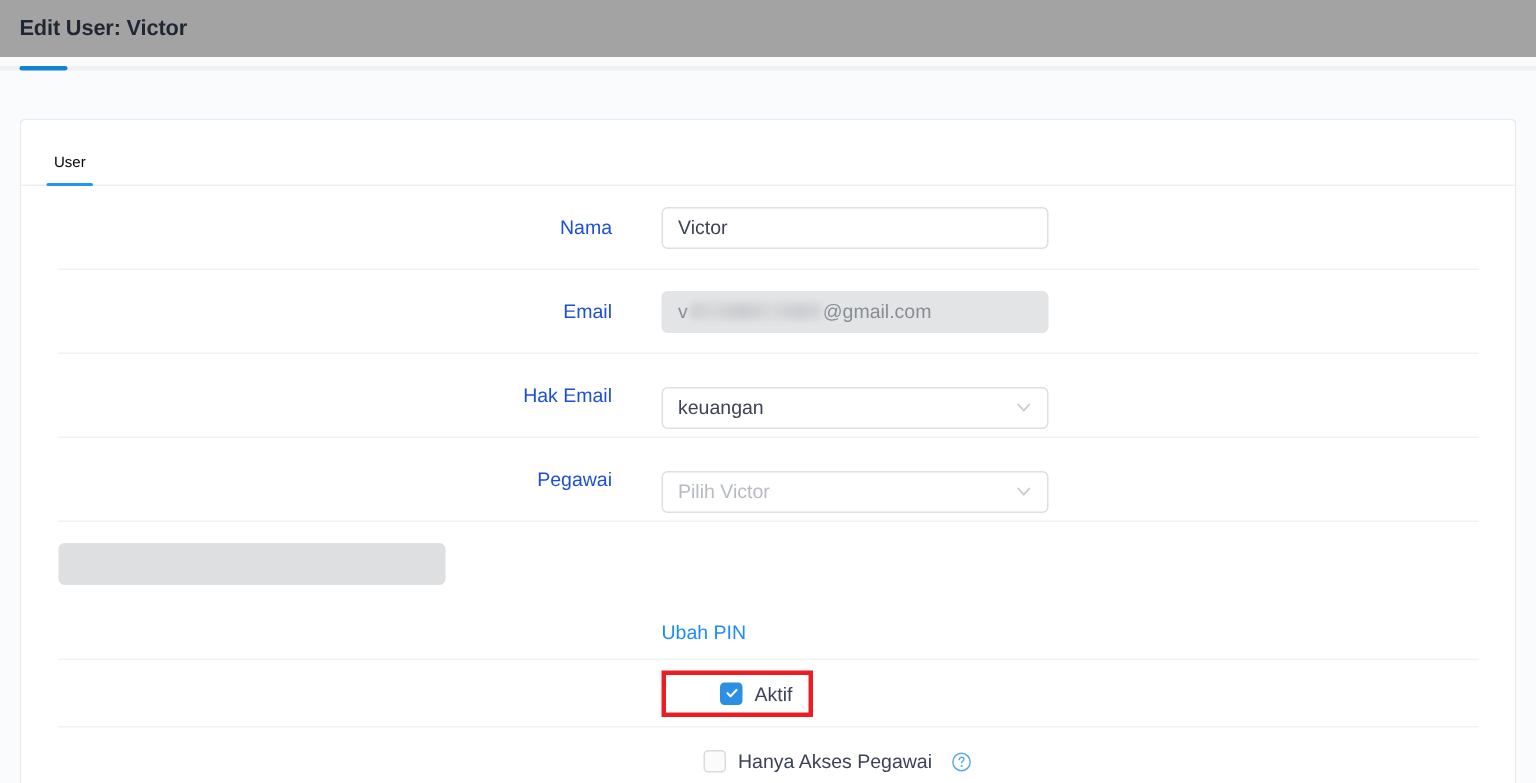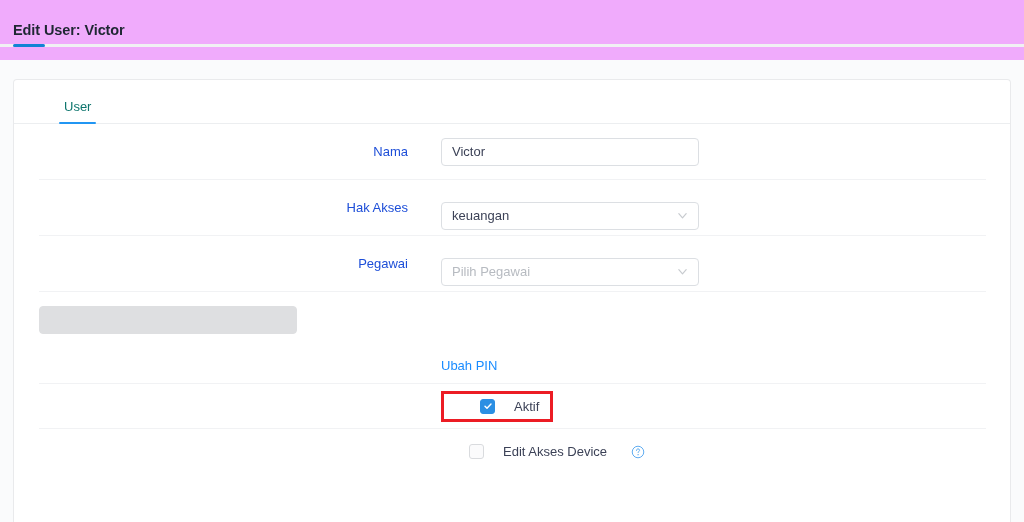--- a/index.html
+++ b/index.html
@@ -12,22 +12,22 @@
     height: 522px;
     background: #fafbfc;
     font-family: "Liberation Sans", sans-serif;
     font-size: 13px;
     color: #3c4257;
     overflow: hidden;
   }
 
   
   .page-header {
-    height: 60px;
-    background: #f0abfc;
+    height: 38px;
+    background: #a3a3a3;
     display: flex;
     align-items: center;
     padding-left: 13px;
     position: relative;
   }
   .page-title {
     font-size: 14.5px;
     font-weight: bold;
     color: #1f2733;
     letter-spacing: -0.1px;
@@ -67,26 +67,25 @@
 
   
   .tabs {
     height: 44px;
     display: flex;
     align-items: flex-end;
     padding-left: 17px;
     border-bottom: 1px solid #eceef0;
   }
   .tab {
-    font-size: 13px;
-    color: #0f766e;
+    font-size: 10px;
+    color: #000000;
     padding: 0 5px 9px 5px;
     position: relative;
     cursor: pointer;
-    margin-left: 28px;
   }
   .tab.active::after {
     content: "";
     position: absolute;
     left: 0;
     right: 0;
     bottom: -1px;
     height: 2.5px;
     background: #2196f3;
     border-radius: 2px;
@@ -187,21 +186,21 @@
     font-size: 13px;
     font-weight: normal;
     text-decoration: none;
     cursor: pointer;
   }
 
   
   .chk-wrap {
     display: flex;
     align-items: center;
-    gap: 19px;
+    gap: 8px;
     padding-left: 28px;
   }
   .chk {
     width: 15px;
     height: 15px;
     border-radius: 3px;
     flex: 0 0 auto;
     display: flex;
     align-items: center;
     justify-content: center;
@@ -248,38 +247,50 @@
 
   <div class="form-body">
 
     <div class="row">
       <div class="label">Nama</div>
       <div class="control">
         <div class="text-input">Victor</div>
       </div>
     </div>
 
-
     <div class="row">
-      <div class="label">Hak Akses</div>
+      <div class="label">Email</div>
+      <div class="control">
+        <div class="text-input disabled">
+          <span class="email-value">
+            <span>v</span>
+            <span class="redact"></span>
+            <span>@gmail.com</span>
+          </span>
+        </div>
+      </div>
+    </div>
+
+    <div class="row">
+      <div class="label">Hak Email</div>
       <div class="control">
         <div class="select-box">
           <span>keuangan</span>
           <svg class="chev" viewBox="0 0 12 12">
             <path d="M2 4 L6 8.5 L10 4" fill="none" stroke="#9aa0a8" stroke-width="1.3" stroke-linecap="round" stroke-linejoin="round"></path>
           </svg>
         </div>
       </div>
     </div>
 
     <div class="row">
       <div class="label">Pegawai</div>
       <div class="control">
         <div class="select-box placeholder">
-          <span>Pilih Pegawai</span>
+          <span>Pilih Victor</span>
           <svg class="chev" viewBox="0 0 12 12">
             <path d="M2 4 L6 8.5 L10 4" fill="none" stroke="#9aa0a8" stroke-width="1.3" stroke-linecap="round" stroke-linejoin="round"></path>
           </svg>
         </div>
       </div>
     </div>
 
     <div class="row no-border">
       <div class="control">
         <div class="text-input empty-disabled"></div>
@@ -305,21 +316,21 @@
           </div>
         </div>
       </div>
     </div>
 
     <div class="row check no-border">
       <div class="link-spacer"></div>
       <div class="control">
         <div class="chk-wrap">
           <span class="chk off"></span>
-          <span class="chk-label">Edit Akses Device</span>
+          <span class="chk-label">Hanya Akses Pegawai</span>
           <svg class="help-icon" viewBox="0 0 16 16">
             <circle cx="8" cy="8" r="6.6" fill="none" stroke="#5aa9ef" stroke-width="1.1"></circle>
             <path d="M6.3 6.2 C6.3 4.9 7.3 4.4 8.1 4.4 C9.1 4.4 9.8 5.1 9.8 6 C9.8 7.2 8.1 7.3 8.1 8.6" fill="none" stroke="#5aa9ef" stroke-width="1.1" stroke-linecap="round"></path>
             <circle cx="8.1" cy="11" r="0.8" fill="#5aa9ef"></circle>
           </svg>
         </div>
       </div>
     </div>
 
   </div>

